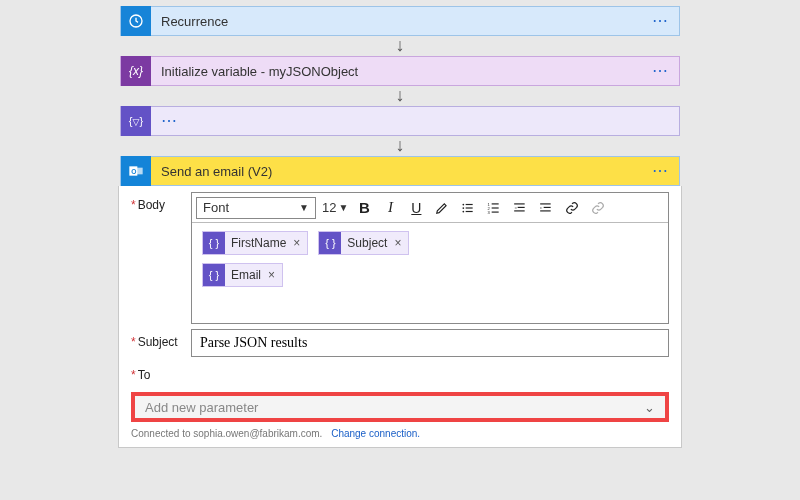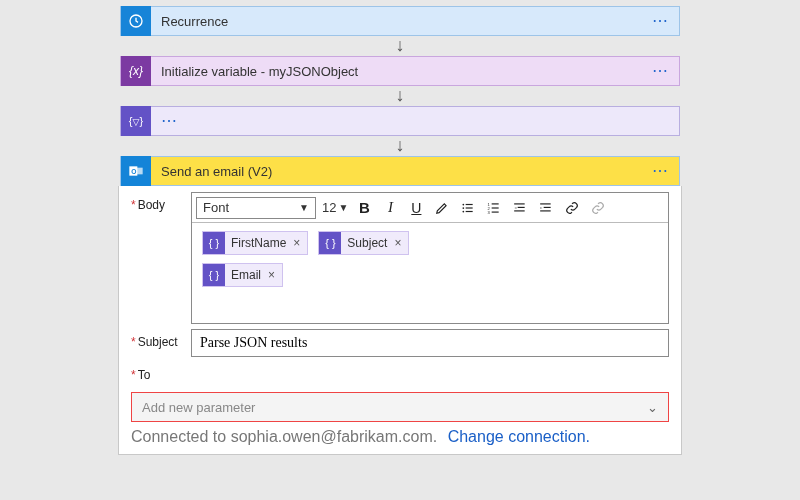--- a/index.html
+++ b/index.html
@@ -176,33 +176,33 @@
     align-items: center;
     justify-content: center;
     margin-right: 6px;
     font-size: 11px;
   }
   .token .tlabel { margin-right: 4px; }
   .token .tx { color: #555; padding: 0 3px; cursor: pointer; }
 
   .add-param {
     margin: 10px 12px 0 12px;
-    border: 1px solid #ef4444;
+    border: 4px solid #ef4444;
     background: #f4f4f4;
     height: 30px;
     display: flex;
     align-items: center;
     justify-content: space-between;
     padding: 0 10px;
     color: #888;
     font-size: 13px;
   }
   .conn-line {
     padding: 6px 12px 8px 12px;
-    font-size: 16px;
+    font-size: 10px;
     color: #777;
   }
   .conn-line a { color: #1a5fc7; text-decoration: none; margin-left: 6px; }
 
   svg { display: block; }
 </style>
 </head>
 <body>
 
 <div class="canvas">

